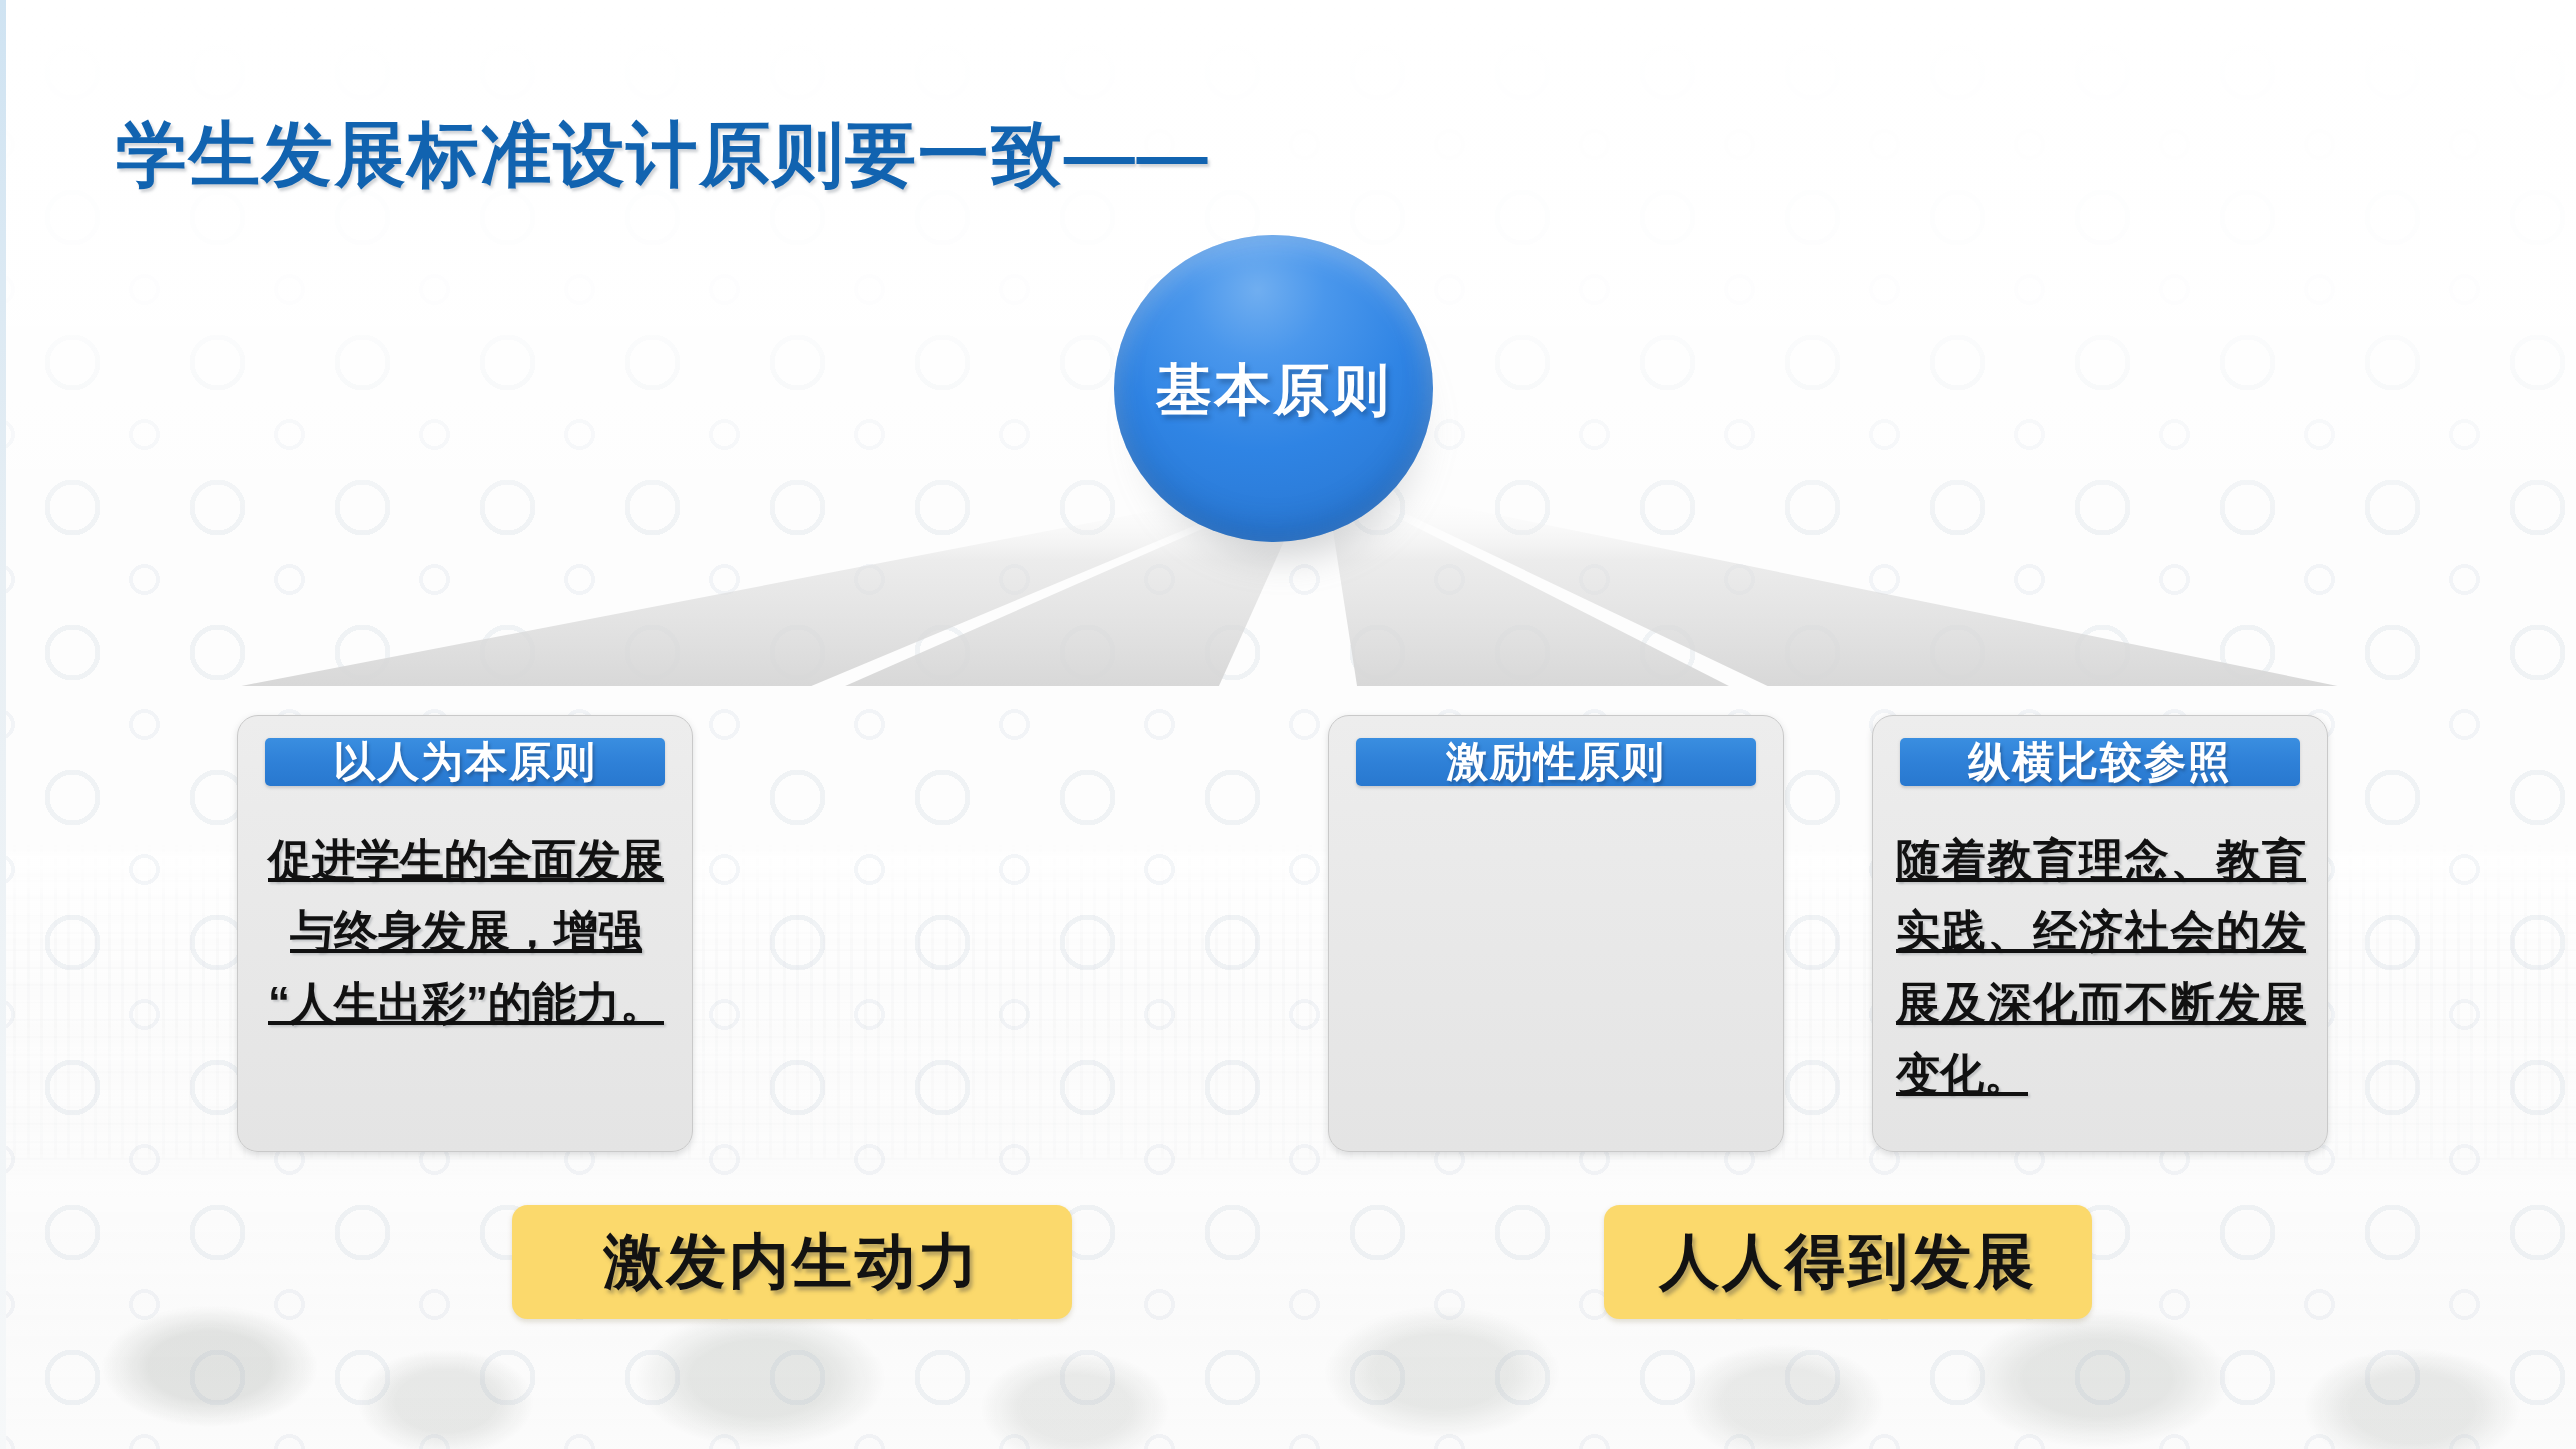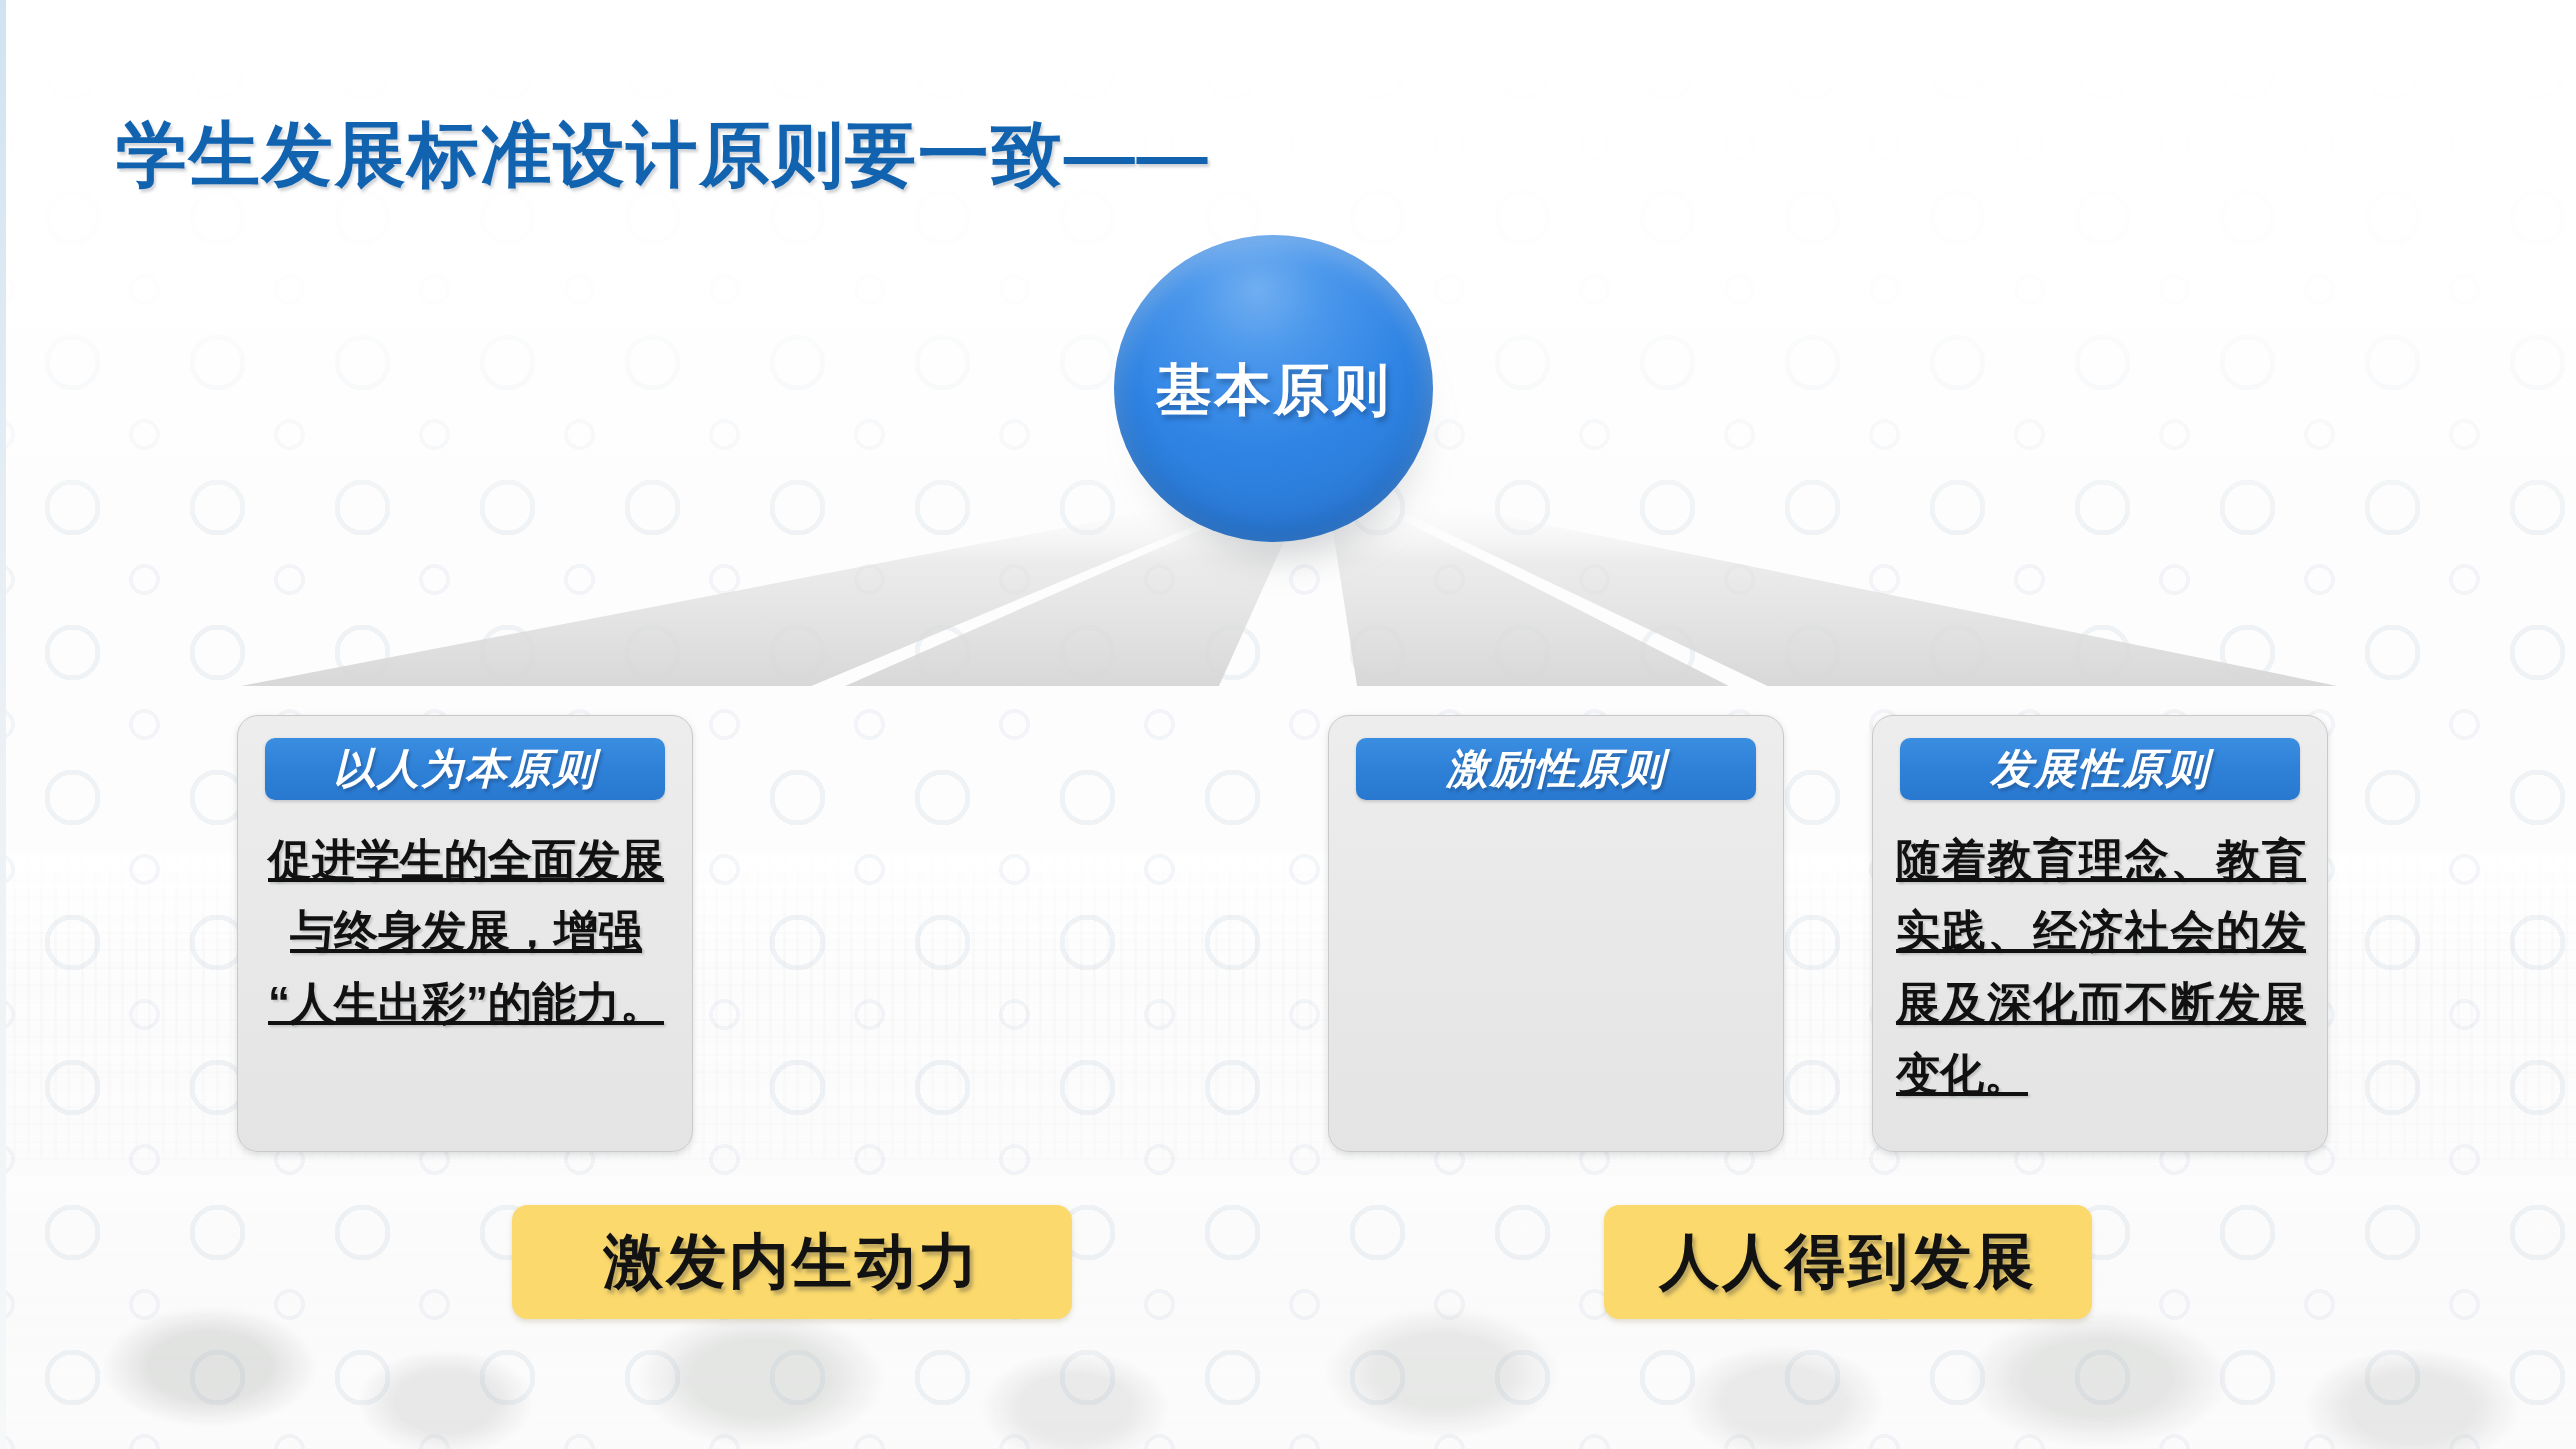--- a/index.html
+++ b/index.html
@@ -95,26 +95,25 @@
   
   .card{
     position:absolute;top:715px;width:454px;height:435px;
     border-radius:21px;
     background:linear-gradient(to bottom,#ededed 0%,#e9e9e9 42%,#e4e4e4 100%);
     border:1.4px solid #c9c9c9;
     box-shadow:0 2.9px 6.8px rgba(110,115,120,.22);
     overflow:hidden;
   }
   .card-head{
-    position:absolute;left:27px;top:22px;width:400px;height:62px;
-    border-radius:10px;
+    position:absolute;left:27px;top:22px;width:400px;height:48px;
+    border-radius:5px;
     background:linear-gradient(to bottom,#3a8ee0 0%,#2f81d8 48%,#2878cf 100%);
     display:flex;align-items:center;justify-content:center;
     box-shadow:0 1.9px 2.9px rgba(90,100,110,.25);
-    font-style:italic;
   }
   .card-head span{
     font-size:42px;font-weight:bold;color:#ffffff;letter-spacing:1.9px;
     text-shadow:1.9px 2.9px 2.9px rgba(30,70,120,.45);
   }
   .card-body{
     position:absolute;left:23px;right:21px;top:108px;
     font-size:44px;font-weight:bold;color:#111111;
     line-height:1.62;
     text-align:justify;
@@ -183,21 +182,21 @@
 
 
   <div class="card" style="left:1328px;">
     <div class="card-head">
       <span>激励性原则</span>
     </div>
   </div>
 
   <div class="card" style="left:1872px;">
     <div class="card-head">
-      <span>发展性原则</span>
+      <span>纵横比较参照</span>
     </div>
     <div class="card-body">随着教育理念、教育实践、经济社会的发展及深化而不断发展变化。</div>
   </div>
 
   <div class="banner" style="left:512px;width:560px;">
     <span>激发内生动力</span>
   </div>
   <div class="banner" style="left:1604px;width:488px;">
     <span>人人得到发展</span>
   </div>

